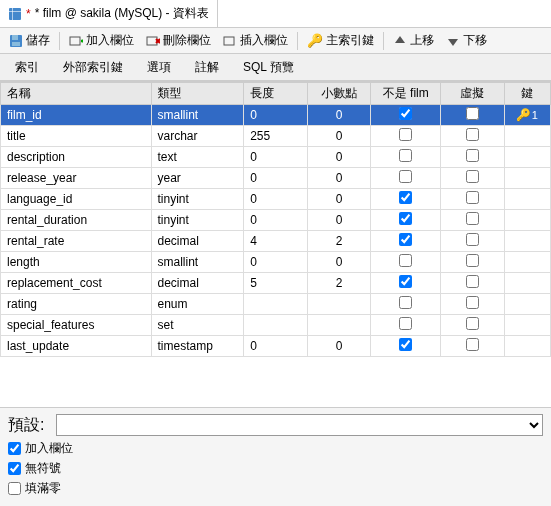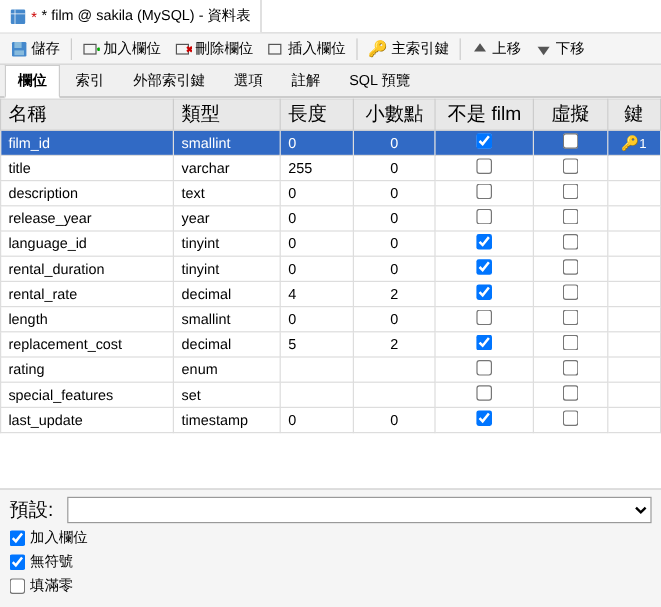--- a/index.html
+++ b/index.html
@@ -109,21 +109,21 @@
       border-collapse: collapse;
     }
     thead tr {
       background: #e8e8e8;
     }
     thead th {
       border: 1px solid #ccc;
       padding: 2px 6px;
       text-align: left;
       font-weight: normal;
-      font-size: 16px;
+      font-size: 12px;
       white-space: nowrap;
     }
     tbody tr {
       background: #fff;
     }
     tbody tr.selected {
       background: #316AC5;
       color: #fff;
     }
     tbody td {
@@ -238,21 +238,20 @@
   </button>
   <button class="toolbar-btn">
     <svg width="14" height="14" viewBox="0 0 14 14">
       <polygon points="7,12 12,5 2,5" fill="#555"></polygon>
     </svg>
     <span>下移</span>
   </button>
 </div>
 
 <div class="tab-strip">
-  <div class="tab-item active">欄位</div>
   <div class="tab-item">索引</div>
   <div class="tab-item">外部索引鍵</div>
   <div class="tab-item">選項</div>
   <div class="tab-item">註解</div>
   <div class="tab-item">SQL 預覽</div>
 </div>
 
 <div class="main-content">
   <div class="table-area">
     <table>

